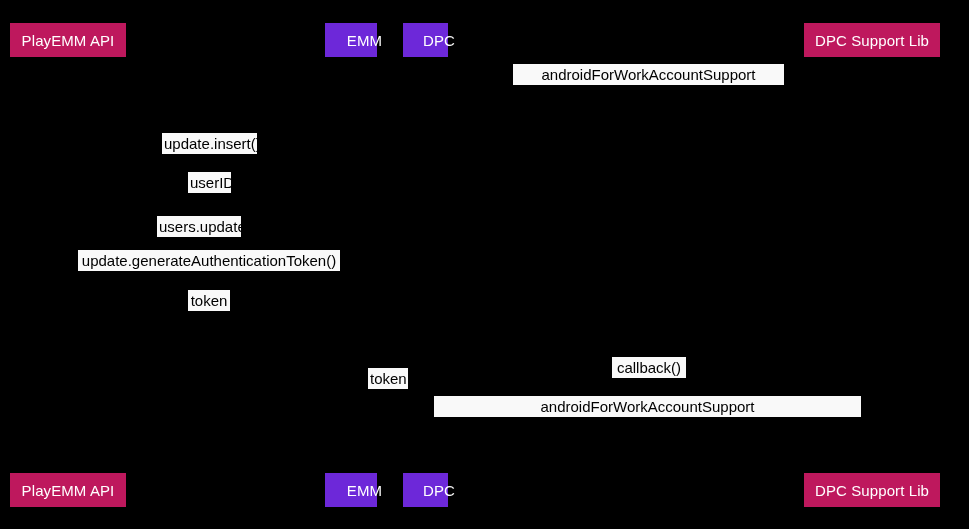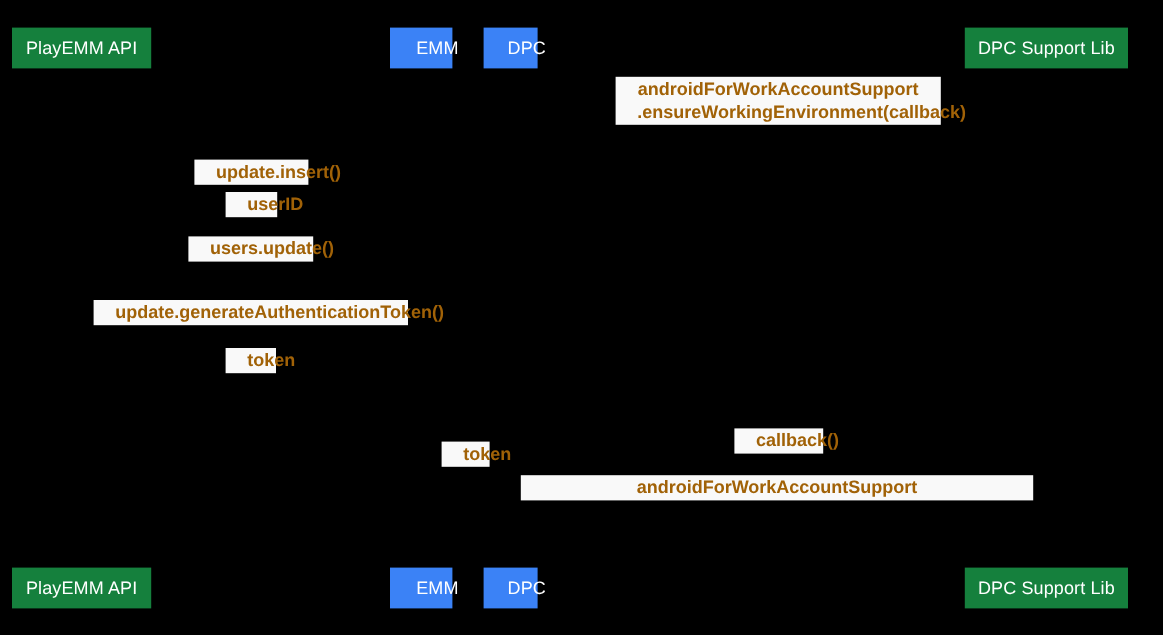--- a/index.html
+++ b/index.html
@@ -24,22 +24,22 @@
     justify-content: center;
     box-sizing: border-box;
     color: #ffffff;
     font-size: 15px;
     line-height: 1;
     letter-spacing: 0.1px;
     white-space: nowrap;
     padding: 0 9px;
     height: 34px;
   }
-  .participant.green { background: #15803d; }
-  .participant.blue  { background: #3b82f6; padding-left: 36px; }
+  .participant.green { background: #be185d; }
+  .participant.blue  { background: #6d28d9; padding-left: 36px; }
 
   
   .lifeline {
     position: absolute;
     width: 1px;
     background: #000000;
   }
 
   
   .msg-line {
@@ -54,28 +54,27 @@
     border-top: 4px solid transparent;
     border-bottom: 4px solid transparent;
   }
   .msg-head.right { border-left: 8px solid #000000; }
   .msg-head.left  { border-right: 8px solid #000000; }
 
   
   .msg-label {
     position: absolute;
     background: #f9f9f9;
-    color: #a16207;
+    color: #000000;
     font-size: 15px;
     line-height: 19px;
     white-space: nowrap;
     text-align: center;
-    padding: 1px 18px;
+    padding: 1px 2px;
     box-sizing: border-box;
-    font-weight: bold;
   }
   .msg-label .l2 { display: block; }
 </style>
 </head>
 <body>
 
 <div id="diagram">
 
   <div id="lifelines">
       <div class="lifeline" style="left: 68px; top: 57px; height: 416px;"></div>
@@ -114,24 +113,24 @@
       <div class="msg-head right" style="top: 311px; left: 343px;"></div>
       <div class="msg-line" style="left: 425px; top: 353px; width: 447px;"></div>
       <div class="msg-head left" style="top: 350px; left: 425px;"></div>
       <div class="msg-line" style="left: 351px; top: 392px; width: 74px;"></div>
       <div class="msg-head right" style="top: 389px; left: 417px;"></div>
       <div class="msg-line" style="left: 425px; top: 440px; width: 447px;"></div>
       <div class="msg-head right" style="top: 437px; left: 864px;"></div>
     </div>
 
   <div id="messages">
-      <div class="msg-label" style="left: 513px; top: 64px; width: 271px;"><span>androidForWorkAccountSupport</span><span class="l2">.ensureWorkingEnvironment(callback)</span></div>
+      <div class="msg-label" style="left: 513px; top: 64px; width: 271px;"><span>androidForWorkAccountSupport</span></div>
       <div class="msg-label" style="left: 162px; top: 133px; width: 95px;"><span>update.insert()</span></div>
-      <div class="msg-label" style="left: 188px; top: 160px; width: 43px;"><span>userID</span></div>
-      <div class="msg-label" style="left: 157px; top: 197px; width: 104px;"><span>users.update()</span></div>
+      <div class="msg-label" style="left: 188px; top: 172px; width: 43px;"><span>userID</span></div>
+      <div class="msg-label" style="left: 157px; top: 216px; width: 84px;"><span>users.update()</span></div>
       <div class="msg-label" style="left: 78px; top: 250px; width: 262px;"><span>update.generateAuthenticationToken()</span></div>
       <div class="msg-label" style="left: 188px; top: 290px; width: 42px;"><span>token</span></div>
       <div class="msg-label" style="left: 612px; top: 329px; width: 74px; margin-top: 28px;"><span>callback()</span></div>
       <div class="msg-label" style="left: 368px; top: 368px; width: 40px;"><span>token</span></div>
       <div class="msg-label" style="left: 434px; top: 396px; width: 427px;"><span>androidForWorkAccountSupport</span></div>
     </div>
 
   <div id="footer-participants">
       <div class="participant green" style="left: 10px; top: 473px; width: 116px; height: 34px;">
         <span>PlayEMM API</span>

